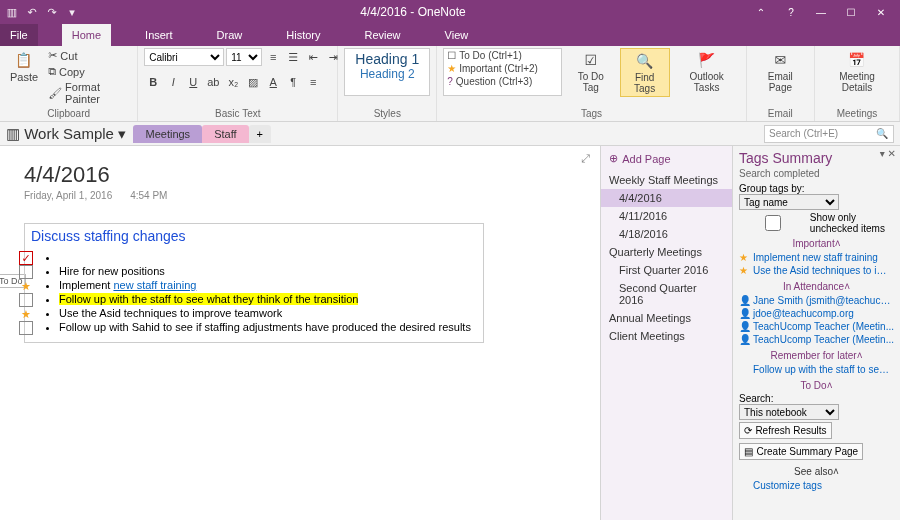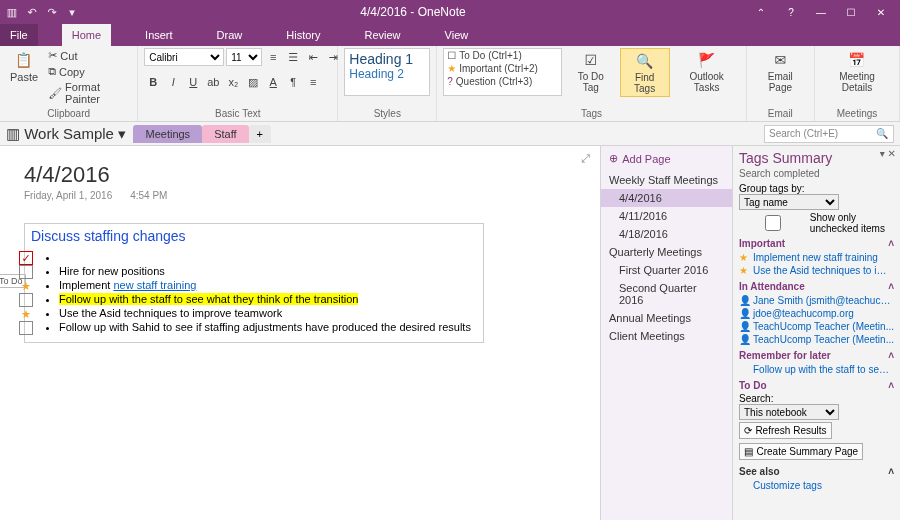--- a/index.html
+++ b/index.html
@@ -20,21 +20,21 @@
 .group .body { flex: 1; display: flex; gap: 4px; align-items: flex-start; }
 .group .label { text-align: center; font-size: 10px; color: #666; padding: 2px 0; }
 .vbtn { display: flex; flex-direction: column; align-items: center; gap: 1px; padding: 2px 4px; cursor: pointer; }
 .vbtn .ic { width: 20px; height: 20px; display: flex; align-items: center; justify-content: center; font-size: 14px; }
 .mini { display: flex; flex-direction: column; gap: 1px; }
 .mini div { display: flex; align-items: center; gap: 3px; padding: 1px 2px; cursor: pointer; }
 .fontrow { display: flex; gap: 2px; align-items: center; margin-bottom: 3px; }
 .fontrow select, .fontrow input { font-size: 10px; height: 18px; border: 1px solid #ccc; background: #fff; }
 .btnrow { display: flex; gap: 2px; }
 .btnrow span { width: 18px; height: 18px; display: flex; align-items: center; justify-content: center; border: 1px solid transparent; cursor: pointer; }
-.styles { display: flex; flex-direction: column; border: 1px solid #ccc; background: #fff; width: 86px; height: 48px; padding: 2px 4px; }
+.styles { display: flex; flex-direction: column; border: 1px solid #ccc; background: #fff; width: 86px; height: 48px; padding: 2px 4px; text-align: center; }
 .styles .h1 { color: #1e4e79; font-size: 14px; }
 .styles .h2 { color: #2e75b6; font-size: 12px; }
 .taglist { border: 1px solid #ccc; background: #fff; width: 128px; height: 48px; font-size: 10px; overflow: hidden; }
 .taglist div { padding: 1px 3px; display: flex; align-items: center; gap: 3px; }
 .navbar { height: 24px; background: #f3f3f3; border-bottom: 1px solid #d4d4d4; display: flex; align-items: center; padding: 0 6px; gap: 8px; }
 .navbar .nb { font-size: 15px; color: #333; display: flex; align-items: center; gap: 4px; }
 .sectabs { display: flex; gap: 0; }
 .sectab { padding: 3px 12px; font-size: 11px; border-top-left-radius: 3px; border-top-right-radius: 3px; cursor: pointer; }
 .sectab.t1 { background: #b99ed4; color: #333; }
 .sectab.t2 { background: #f4b8d1; color: #333; }
@@ -54,21 +54,21 @@
 .todolbl { position: absolute; left: -4px; top: 128px; font-size: 9px; border: 1px solid #bbb; background: #fff; padding: 1px 2px; color: #555; }
 .pagelist { width: 132px; border-left: 1px solid #d4d4d4; background: #f5f0f7; font-size: 11px; }
 .pagelist .add { color: #80397B; padding: 6px 8px; cursor: pointer; display: flex; gap: 4px; align-items: center; }
 .pagelist .item { padding: 3px 8px; cursor: pointer; color: #333; }
 .pagelist .item.sel { background: #dcc9e8; }
 .pagelist .item.sub { padding-left: 18px; }
 .pagelist .item.sub2 { padding-left: 18px; }
 .sidepane { width: 168px; border-left: 1px solid #d4d4d4; background: #f3f3f3; padding: 4px 6px; font-size: 10px; overflow: hidden; }
 .sidepane h2 { color: #80397B; font-size: 14px; font-weight: normal; margin-bottom: 2px; }
 .sidepane .sub { color: #666; margin-bottom: 4px; }
-.sidepane .sec { color: #80397B; font-weight: bold; margin: 4px 0 2px; display:flex; justify-content:space-between; }
+.sidepane .sec { color: #80397B; font-weight: normal; margin: 4px 16px 2px; display:flex; justify-content:center; }
 .sidepane .ln { color: #0563c1; padding: 1px 0 1px 14px; position: relative; cursor: pointer; white-space: nowrap; overflow: hidden; text-overflow: ellipsis; }
 .sidepane .ln .ti { position: absolute; left: 0; }
 .sidepane select, .sidepane input { font-size: 10px; width: 100px; height: 16px; border: 1px solid #aaa; }
 .sidepane .chk { display: flex; align-items: center; gap: 3px; margin: 2px 0; }
 .sidepane .btn { border: 1px solid #aaa; background: #fafafa; padding: 2px 4px; margin: 2px 0; display: inline-flex; align-items: center; gap: 3px; cursor: pointer; }
 .paneclose { position: absolute; right: 4px; top: 2px; font-size: 10px; color: #666; }
 </style>
 </head>
 <body>
 

